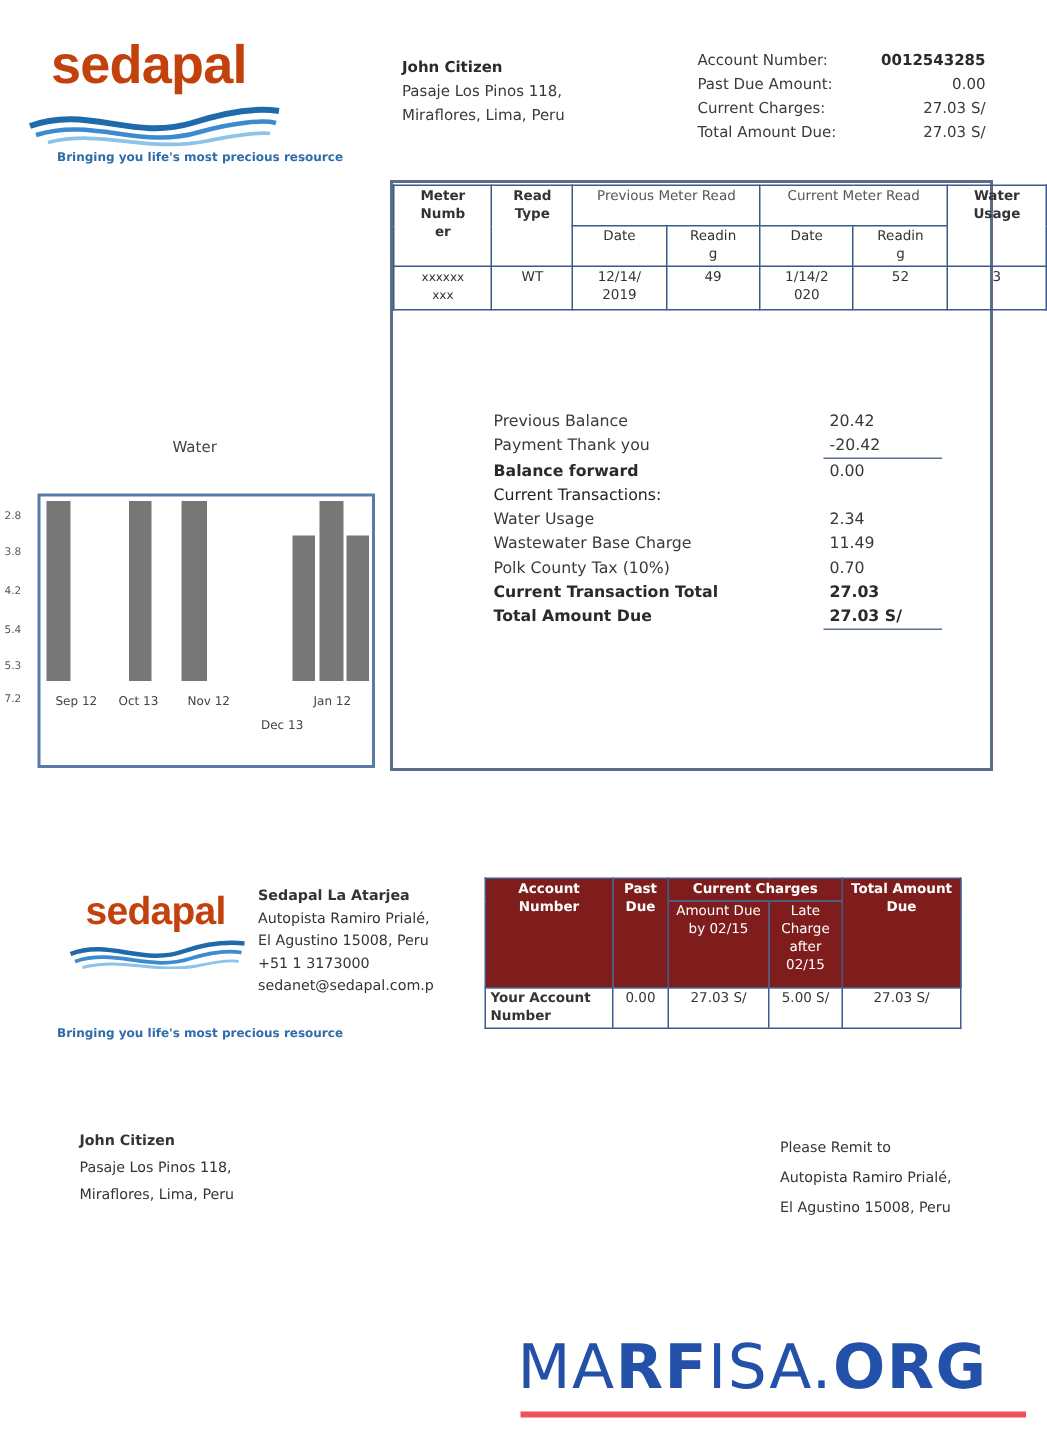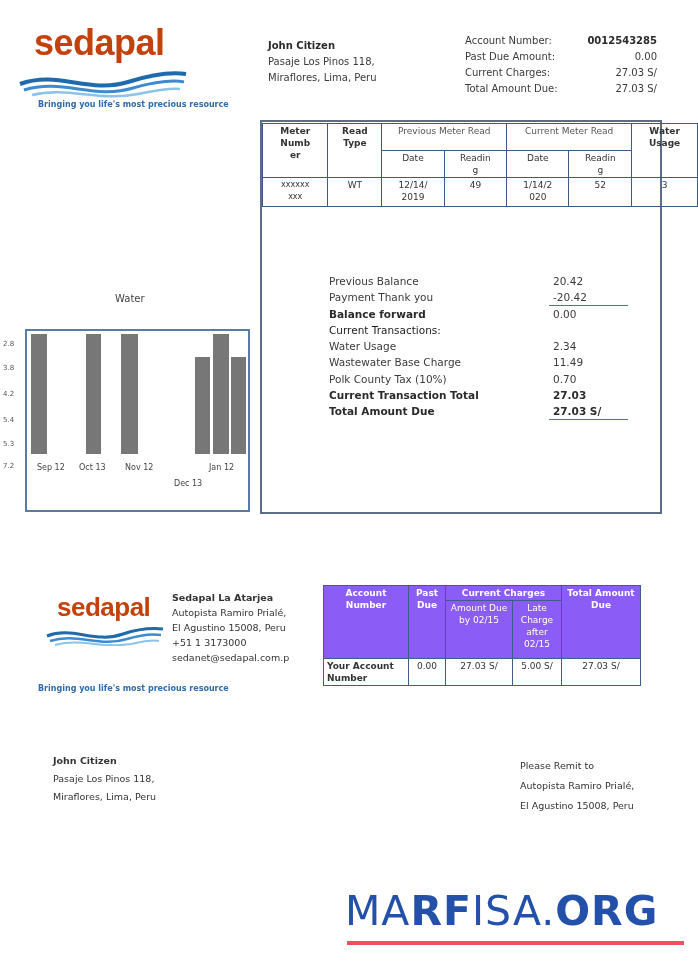--- a/index.html
+++ b/index.html
@@ -27,21 +27,21 @@
   
   .ledger{left:329px;top:273px;width:300px;font-size:10.5px;}
   .lrow{position:relative;height:16.3px;line-height:16.3px;}
   .lrow .lbl{position:absolute;left:0;}
   .lrow .val{position:absolute;left:224px;}
   .rule{position:absolute;left:220px;width:79px;border-top:1.5px solid #5a7090;}
 
   
   table.stub{position:absolute;left:323px;top:585px;border-collapse:collapse;font-size:9px;}
   table.stub td{border:1.5px solid #3e5d8c;text-align:center;vertical-align:top;padding:1px 3px;line-height:12px;}
-  table.stub .blue{background:#8b5cf6;color:#ffffff;font-weight:bold;}
+  table.stub .blue{background:#7f1d1d;color:#ffffff;font-weight:bold;}
   table.stub .white{background:#ffffff;color:#333;}
 
   .marfisa{left:345px;top:888px;font-family:"DejaVu Sans", sans-serif;font-size:41px;color:#2350a8;letter-spacing:1px;white-space:nowrap;line-height:46px;}
   .marfisa .b2{font-weight:bold;}
   .marfisa-line{left:347px;top:941px;width:337px;height:4px;background:#f0505a;}
 </style>
 </head>
 <body>
 
 <div class="abs" style="left:18px;top:22px;width:170px;height:75px;">

